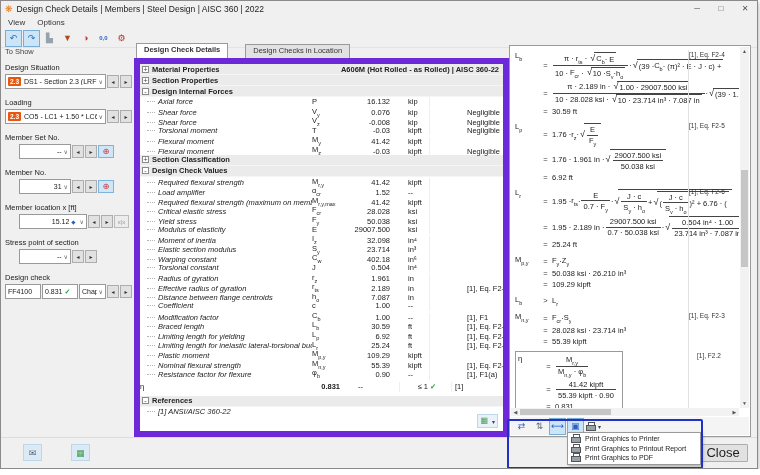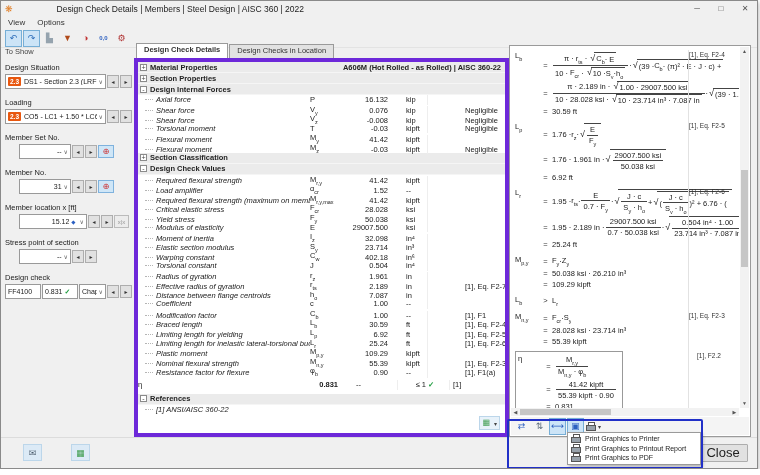--- a/index.html
+++ b/index.html
@@ -1,21 +1,21 @@
 <!DOCTYPE html>
 <html><head>
 <meta charset="utf-8">
 <style>
   html,body{margin:0;padding:0;background:#ffffff;font-family:"Liberation Sans",sans-serif;}
   .window{position:relative;width:756px;height:467px;background:#f0f0f0;border:1px solid #8a8a8a;
     box-shadow:1px 2px 4px rgba(0,0,0,.25);font-size:8px;color:#1a1a1a;overflow:hidden;}
   
   .titlebar{height:15px;display:flex;align-items:center;padding-left:4px;}
   .appicon{color:#e07b20;font-size:9px;margin-right:4px;}
-  .title{font-size:8.5px;color:#222;flex:1;white-space:nowrap;overflow:hidden;margin-left:40px;}
+  .title{font-size:8.5px;color:#222;flex:1;white-space:nowrap;overflow:hidden;}
   .winbtn{width:24px;height:14px;text-align:center;line-height:13px;color:#555;font-size:8px;}
   .menubar{height:13px;display:flex;gap:12px;align-items:center;padding-left:7px;font-size:8px;color:#333;}
   .toolbar{height:18px;display:flex;gap:1px;align-items:center;padding-left:4px;border-bottom:1px solid #e3e3e3;}
   .tbtn{display:inline-flex;align-items:center;justify-content:center;min-width:15px;height:15px;border:1px solid transparent;}
   .tbtn.active{background:#cce4f7;border-color:#76aed6;}
   .tbtn .glyph{font-size:9px;line-height:1;}
   .tbtn .glyph.txt{font-size:6px;font-weight:bold;}
   .caret{font-size:6px;color:#444;margin-left:2px;}
   
   .sidebar{position:absolute;left:4px;top:46px;width:127px;bottom:32px;}
@@ -34,24 +34,24 @@
   .pickbtn{width:16px;height:13px;background:#cfe6f7;border:1px solid #7fb2dd;color:#c22;
     font-size:8px;display:inline-flex;align-items:center;justify-content:center;}
   .xbtn{width:15px;height:13px;background:#ececec;border:1px solid #bbb;color:#999;font-size:6px;
     display:inline-flex;align-items:center;justify-content:center;}
   .locmark{color:#2a5fc2;font-size:5.5px;margin:0 2px;}
   .dc-code{background:#fff;border:1px solid #999;height:13px;line-height:13px;padding:0 2px;font-size:7px;flex:0 0 30px;}
   .dc-ratio{background:#fff;border:1px solid #999;height:13px;line-height:13px;padding:0 2px;font-size:7px;flex:0 0 30px;display:flex;align-items:center;gap:2px;}
   .okcheck{color:#1f9d3f;font-weight:bold;font-size:7px;}
   
   .midpanel{position:absolute;left:133px;top:44px;width:375px;bottom:31px;}
-  .tabs{height:13px;display:flex;align-items:flex-end;padding-left:2px;gap:1px;}
+  .tabs{height:13px;display:flex;align-items:flex-end;padding-left:2px;gap:17px;}
   .tab{font-size:7.5px;padding:1px 7px 1px 7px;border:1px solid #9a9a9a;border-bottom:none;background:#e2e2e2;color:#333;height:11px;line-height:10px;}
   .tab.active{background:#fff;font-weight:bold;position:relative;z-index:2;height:12px;}
-  .mbox{position:absolute;left:0;right:0;top:13px;bottom:0;background:#fff;border:4px solid #6d28d9;overflow:hidden;}
+  .mbox{position:absolute;left:0;right:0;top:13px;bottom:0;background:#fff;border:6px solid #6d28d9;overflow:hidden;}
   .msec{display:flex;align-items:center;background:#ebebeb;border-bottom:1px solid #f5f5f5;height:10px;font-size:7.5px;}
   .msec .mtitle{font-weight:bold;color:#222;white-space:nowrap;}
   .msec .minfo{flex:1;text-align:right;font-weight:bold;color:#222;margin-right:4px;white-space:nowrap;overflow:hidden;}
   .expicon{width:7px;height:7px;box-sizing:border-box;border:1px solid #8a8a8a;background:#fff;font-size:7px;line-height:5px;text-align:center;color:#444;margin:0 3px 0 2px;flex:0 0 7px;}
   .mrow{display:grid;grid-template-columns:172px 38px 50px 30px 22px 12px auto;height:9.6px;line-height:9.6px;font-size:7.5px;align-items:center;}
   .c-desc{white-space:nowrap;overflow:hidden;color:#222;font-style:italic;}
   .tree{display:inline-block;width:8px;border-bottom:1px dotted #b5b5b5;margin:0 3px 2px 7px;}
   .c-sym{color:#222;}
   .c-sym sub,.fsym sub,.lsym sub,sub{font-size:5.5px;}
   .c-val{text-align:right;padding-right:10px;}

